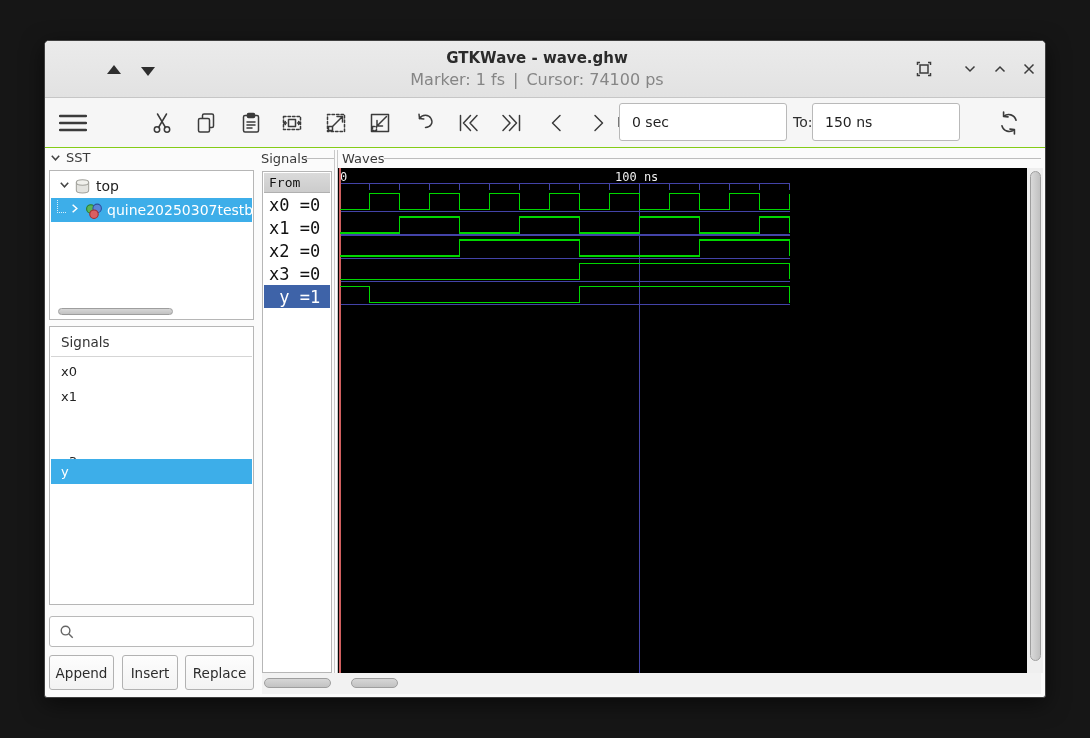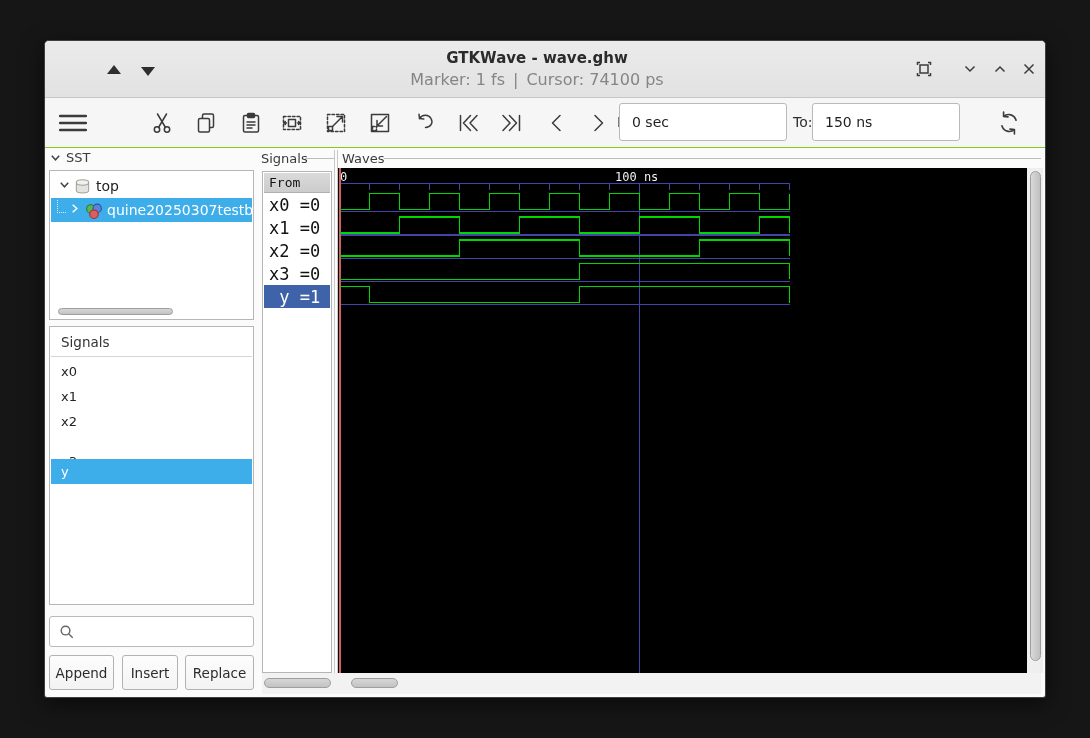--- a/index.html
+++ b/index.html
@@ -229,21 +229,20 @@
         </svg>
         <span class="tree-label">quine20250307testbench</span>
       </div>
       <div class="thumb" style="left:8px;top:137px;width:115px;height:7px;"></div>
     </div>
 
     <div class="panel" style="left:4px;top:285px;width:205px;height:279px;">
       <div class="signals-header">Signals</div>
       <div class="list-row" style="top:32px;">x0</div>
       <div class="list-row" style="top:57px;">x1</div>
-      <div class="list-row" style="top:82px;">x2</div>
       <div class="list-row" style="top:122px;">x3</div>
       <div class="list-row selected" style="top:132px;">y</div>
     </div>
 
     <div class="search-box">
       <svg width="17" height="17" viewBox="0 0 18 18">
         <circle cx="8" cy="8" r="4.6"></circle>
           <path d="M11.6 11.6 L15.6 15.6"></path>
       </svg>
       <input placeholder="" style="">

